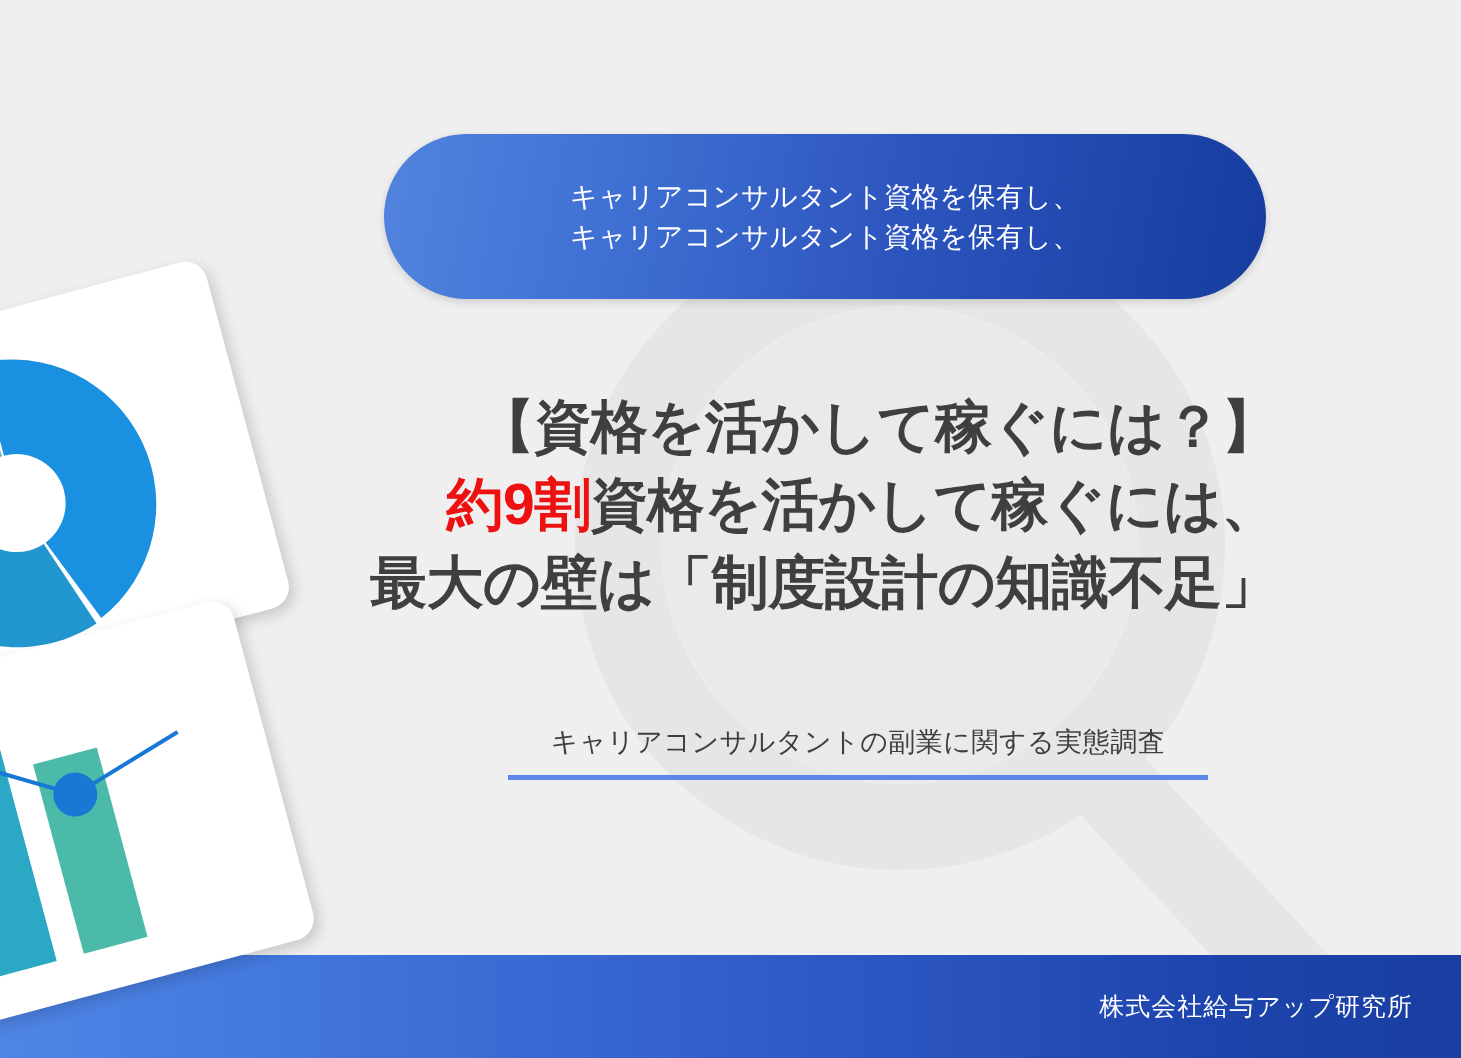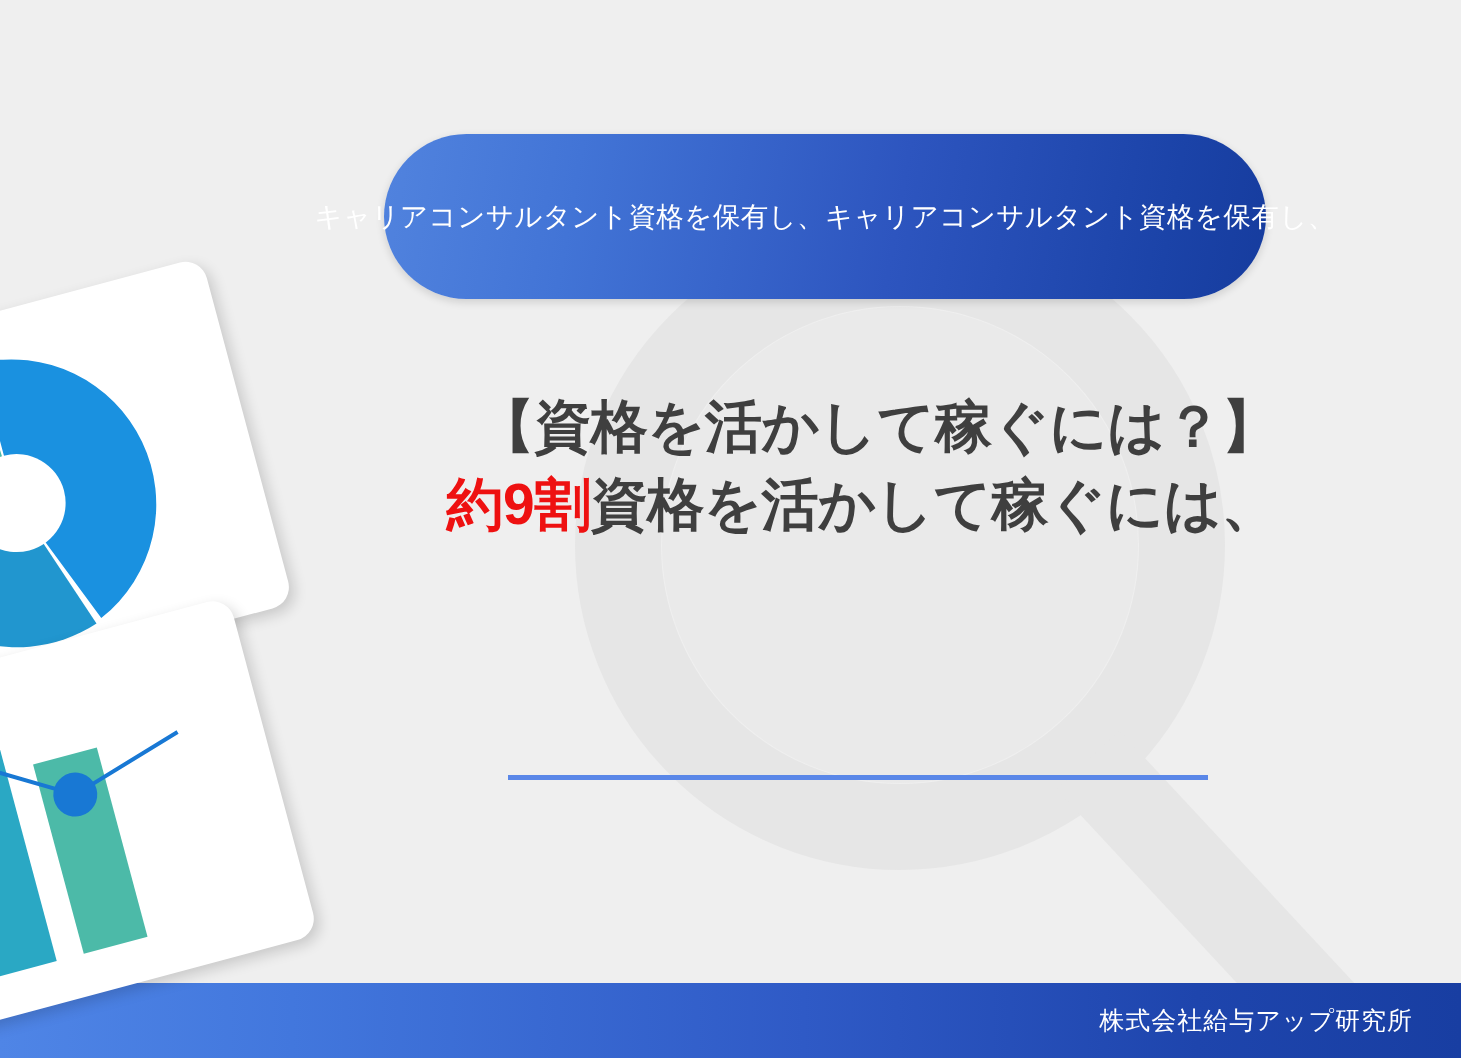--- a/index.html
+++ b/index.html
@@ -29,21 +29,21 @@
   .pill {
     position: absolute;
     left: 384px;
     top: 134px;
     width: 882px;
     height: 165px;
     border-radius: 84px;
     background: linear-gradient(100deg, #5183de 0%, #4274d6 22%, #2d55bf 58%, #1b43a8 88%, #163c9e 100%);
     box-shadow: 0 3px 9px rgba(0,0,0,0.14);
     display: flex;
-    flex-direction: row;
+    flex-direction: column;
     align-items: center;
     justify-content: center;
     box-sizing: border-box;
     padding: 0 34px;
   }
   .pill-line {
     color: #ffffff;
     font-size: 27.5px;
     line-height: 40px;
     letter-spacing: 0.4px;
@@ -98,21 +98,21 @@
     height: 5px;
     background: #5a87e8;
   }
 
   
   .bottom-bar {
     position: absolute;
     left: 0;
     bottom: 0;
     width: 1461px;
-    height: 75px;
+    height: 103px;
     background: linear-gradient(90deg, #4f85e6 0%, #4277dd 20%, #2f5ac6 55%, #1e45ad 82%, #183ea2 100%);
     display: flex;
     align-items: center;
     justify-content: flex-end;
   }
   .company {
     color: #ffffff;
     font-size: 25px;
     letter-spacing: 1px;
     font-weight: 500;
@@ -158,22 +158,26 @@
   </svg>
 
   <div class="pill">
     <div class="pill-line">キャリアコンサルタント資格を保有し、</div>
     <div class="pill-line">キャリアコンサルタント資格を保有し、</div>
   </div>
 
   <div class="headline">
     <div class="headline-line">【資格を活かして稼ぐには？】</div>
     <div class="headline-line"><span class="hl-red">約9割</span><span>資格を活かして稼ぐには、</span></div>
-  </div>
-
+    <div class="headline-line">最大の壁は「制度設計の知識不足」</div>
+  </div>
+
+  <div class="subtitle-wrap">
+    <div class="subtitle">キャリアコンサルタントの副業に関する実態調査</div>
+  </div>
   <div class="sub-rule"></div>
 
   <div class="deco-card card-pie">
     <svg width="380" height="358" viewBox="0 0 380 358" aria-hidden="true">
       <g transform="translate(138,190)">
 
         <path d="M0 0 L0 -145 A145 145 0 0 1 52 133 Z" fill="#1a91e0"></path>
 
         <path d="M0 0 L-62 -131 A145 145 0 0 1 -6 -145 Z" fill="#4cbaa8"></path>
 

